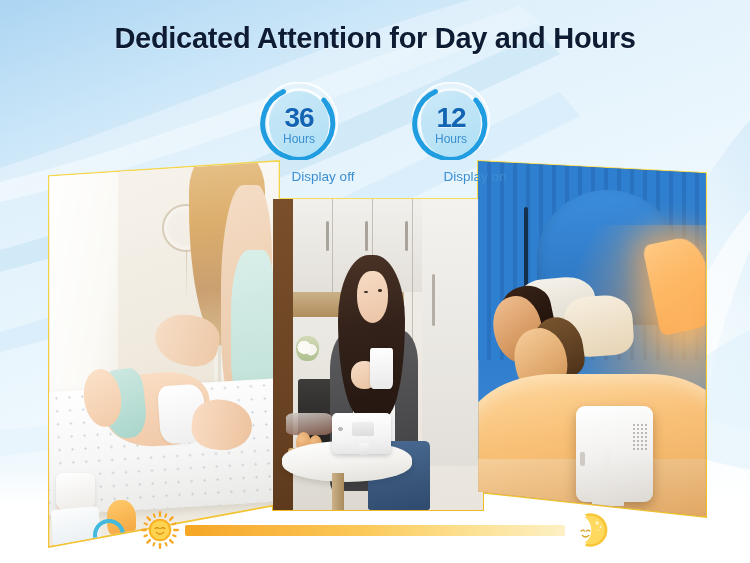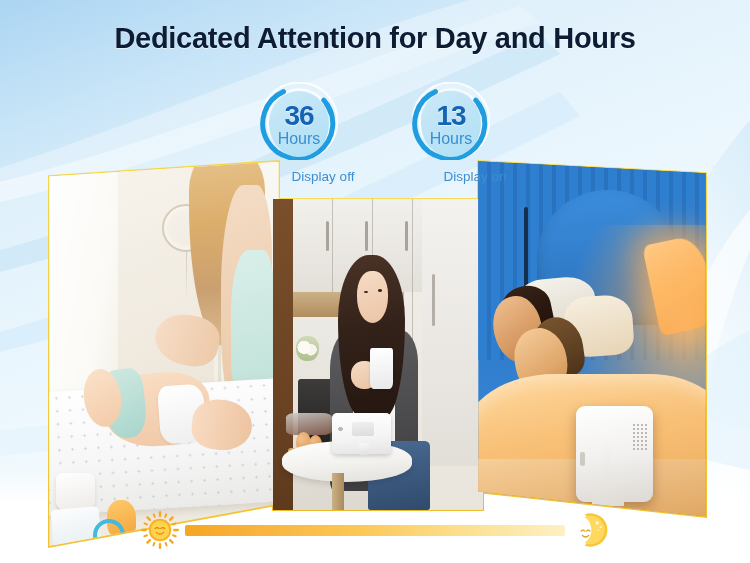--- a/index.html
+++ b/index.html
@@ -54,21 +54,21 @@
     background:linear-gradient(150deg,#cbeaf8 0%, #bfe4f6 45%, #ade0f6 100%);
     display:flex; flex-direction:column; align-items:center; justify-content:center;
     line-height:1;
   }
   .badge-num {
     font-size:28px; font-weight:bold; color:#1464b4;
     letter-spacing:-1px;
     text-shadow:0 1px 1px rgba(255,255,255,.65);
   }
   .badge-unit {
-    font-size:16px; font-weight:normal; color:#3a8fd0; margin-top:1px;
+    font-size:12px; font-weight:normal; color:#3a8fd0; margin-top:1px;
   }
   .badge-caption {
     margin-top:9px; font-size:13.5px; color:#3b8ed2; white-space:nowrap;padding-left:48px;
   }
 
   
   .triptych { position:absolute; inset:0; z-index:20; }
   .panel-left-border {
     position:absolute; left:48px; top:160px; width:232px; height:388px;
     clip-path: polygon(0% 3.9%, 100% 0%, 100% 89%, 0% 100%);
@@ -521,21 +521,21 @@
 
     <div class="badge">
       <div class="ring-wrap">
         <svg class="ring-svg" viewBox="0 0 78 78">
           <circle class="ring-halo" cx="39" cy="39" r="35"></circle>
           <circle class="ring-track" cx="39" cy="39" r="35"></circle>
           <path class="ring-arc" d="M 23.5 9.6 A 35 35 0 1 0 63.8 18.2"></path>
           <path class="ring-arc" d="M 66.9 22.6 A 35 35 0 0 1 70.9 31.2"></path>
         </svg>
         <div class="ring-inner">
-          <div class="badge-num">13</div>
+          <div class="badge-num">12</div>
           <div class="badge-unit">Hours</div>
         </div>
       </div>
       <div class="badge-caption">Display on</div>
     </div>
 
   </div>
 
   <div class="triptych">
 

